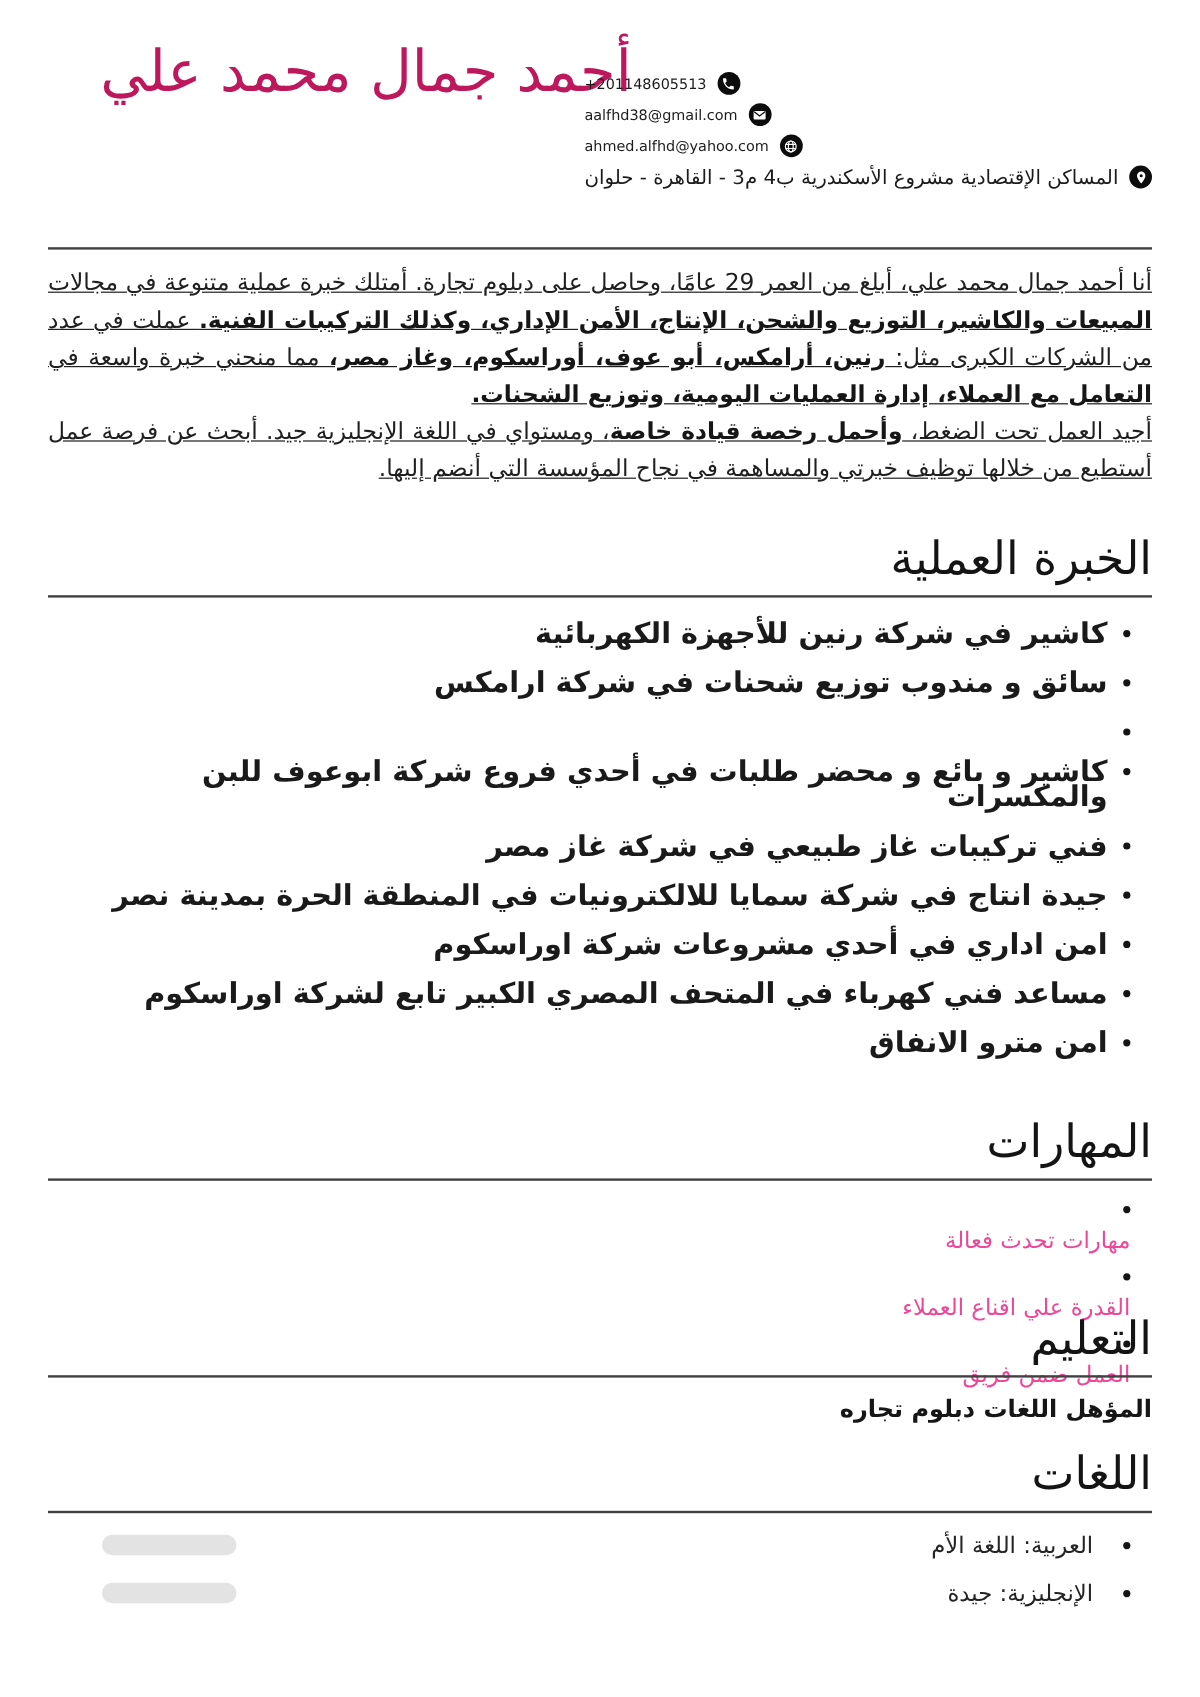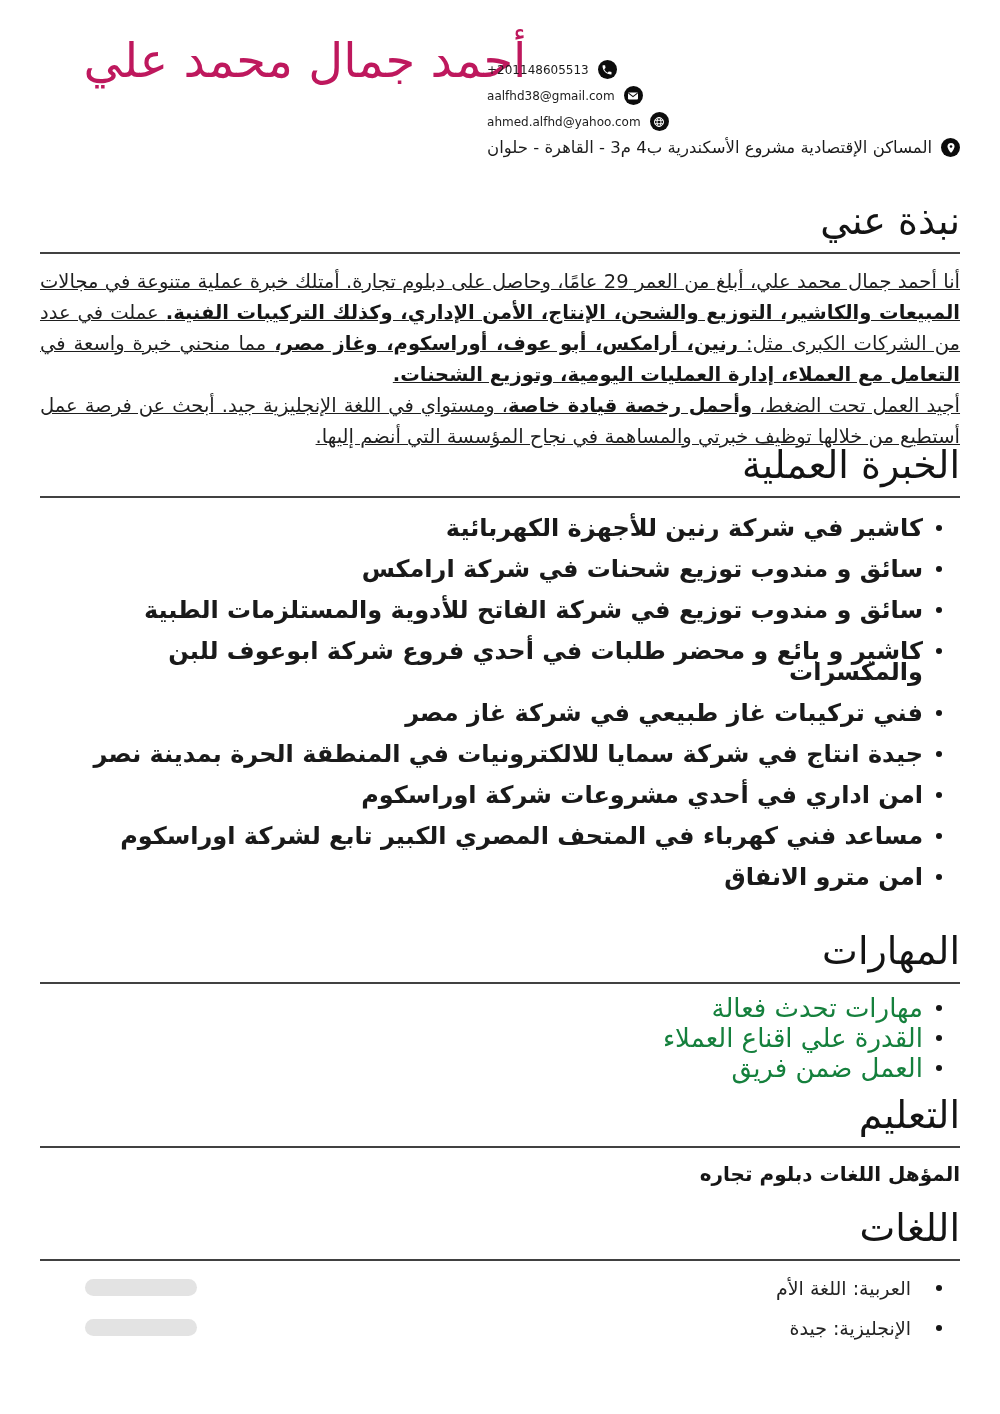--- a/index.html
+++ b/index.html
@@ -46,21 +46,21 @@
   .b{font-weight:bold;color:#161616;}
   
   ul.bullets{list-style:none;margin:20px 0 0 0;padding:0 18px 0 0;}
   ul.bullets li{
     display:flex;align-items:flex-start;gap:13px;
     font-size:24px;line-height:21px;margin-bottom:20px;color:#1a1a1a;
   }
   ul.bullets.bold li{font-weight:bold;}
   .dot{flex:0 0 auto;width:6px;height:6px;border-radius:50%;background:#151515;margin-top:7px;}
   ul.bullets.skills{margin-top:14px;}
-  ul.bullets.skills li{font-weight:normal;font-size:26px;margin-bottom:9px;color:#15803d;}
+  ul.bullets.skills li{font-weight:normal;font-size:19px;margin-bottom:9px;color:#ec4899;flex-direction:column;}
   
   .edu-line{margin:14px 0 0 0;font-size:20px;font-weight:bold;color:#161616;text-align:right;}
   
   .lang-list{margin:17px 0 0 0;}
   .lang-row{
     position:relative;display:flex;align-items:flex-start;gap:25px;
     padding-right:18px;min-height:23px;margin-bottom:17px;
     font-size:19px;line-height:21px;color:#242424;
   }
   .lang-bar{
@@ -113,21 +113,20 @@
         <svg viewBox="0 0 24 24">
             <path fill="#ffffff" d="M12 2a7 7 0 0 0-7 7c0 5.25 7 13 7 13s7-7.75 7-13a7 7 0 0 0-7-7z"></path>
             <circle cx="12" cy="9" r="2.6" fill="#0c0c0c"></circle>
           </svg>
       </span>
       <span class="contact-text address">المساكن الإقتصادية مشروع الأسكندرية ب4 م3  - القاهرة - حلوان</span>
     </div>
   </div>
 
   <section class="section" style="top:198px;">
-    <h2 class="sec-title">نبذة عني</h2>
     <hr class="rule">
     <div class="about-text">
       <p><span>أنا أحمد جمال محمد علي، أبلغ من العمر 29 عامًا، وحاصل على دبلوم تجارة. أمتلك خبرة عملية متنوعة في مجالات </span><span class="b">المبيعات والكاشير، التوزيع والشحن، الإنتاج، الأمن الإداري، وكذلك التركيبات الفنية.</span><span> عملت في عدد من الشركات الكبرى مثل: </span><span class="b">رنين، أرامكس، أبو عوف، أوراسكوم، وغاز مصر،</span><span> مما منحني خبرة واسعة في </span><span class="b">التعامل مع العملاء، إدارة العمليات اليومية، وتوزيع الشحنات.</span></p>
       <p><span>أجيد العمل تحت الضغط، </span><span class="b">وأحمل رخصة قيادة خاصة</span><span>، ومستواي في اللغة الإنجليزية جيد. أبحث عن فرصة عمل أستطيع من خلالها توظيف خبرتي والمساهمة في نجاح المؤسسة التي أنضم إليها.</span></p>
     </div>
   </section>
 
   <section class="section" style="top:442px;">
     <h2 class="sec-title">الخبرة العملية</h2>
     <hr class="rule">
@@ -135,21 +134,20 @@
       <li>
           <span class="dot"></span>
           <span>كاشير  في شركة رنين للأجهزة الكهربائية</span>
         </li>
       <li>
           <span class="dot"></span>
           <span>سائق و مندوب توزيع شحنات في شركة ارامكس</span>
         </li>
       <li>
           <span class="dot"></span>
-          <span>سائق و مندوب توزيع في شركة الفاتح للأدوية والمستلزمات الطبية</span>
         </li>
       <li>
           <span class="dot"></span>
           <span>كاشير و بائع و محضر طلبات في أحدي فروع شركة ابوعوف للبن والمكسرات</span>
         </li>
       <li>
           <span class="dot"></span>
           <span>فني تركيبات غاز طبيعي في شركة غاز مصر</span>
         </li>
       <li>

